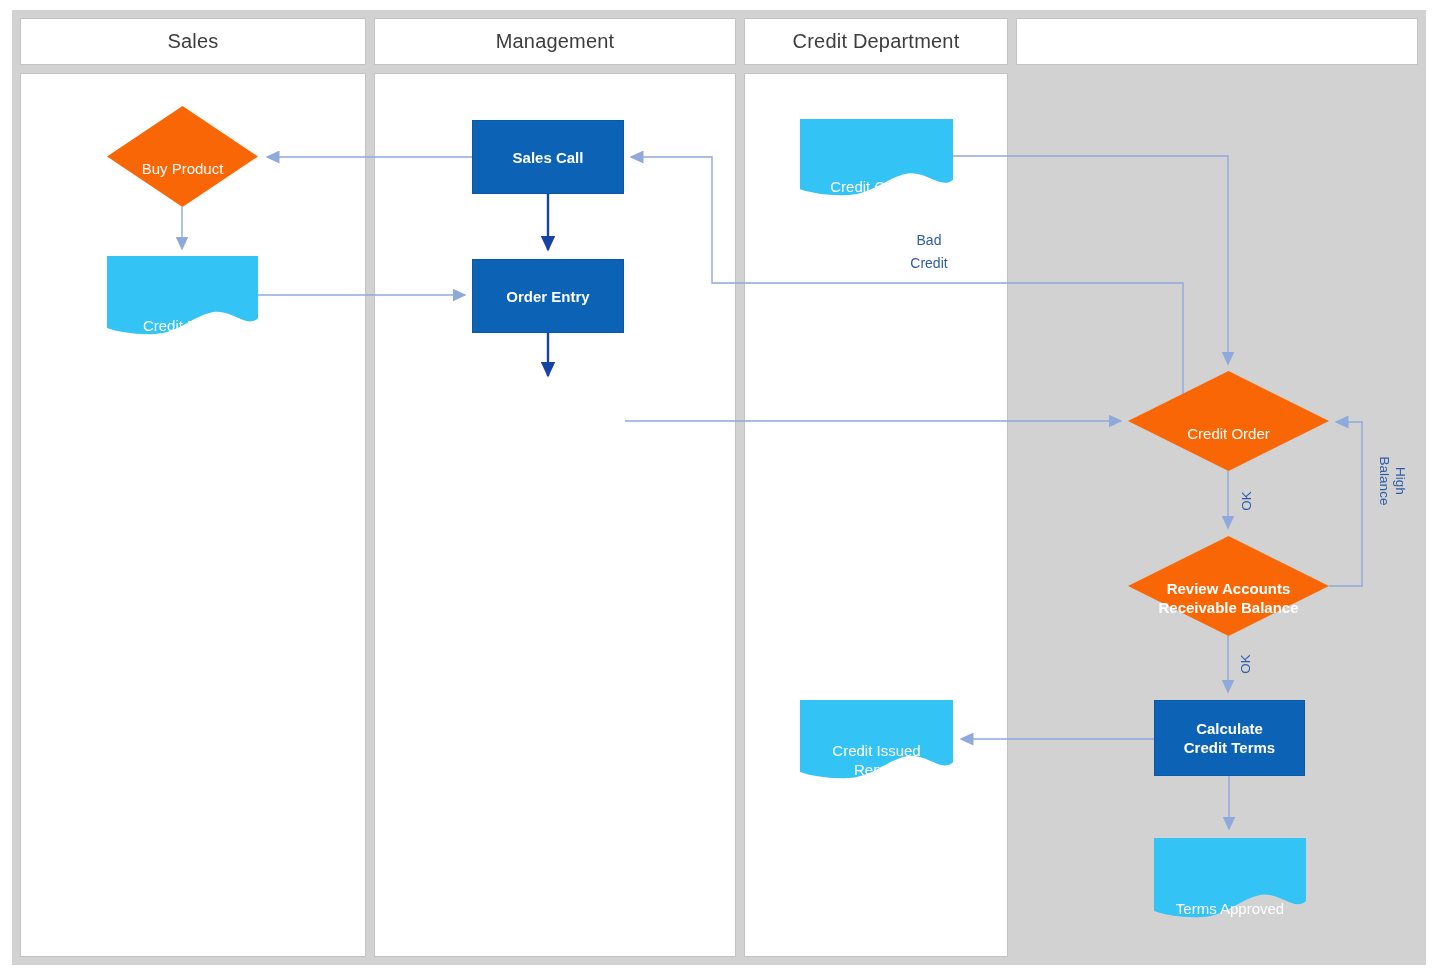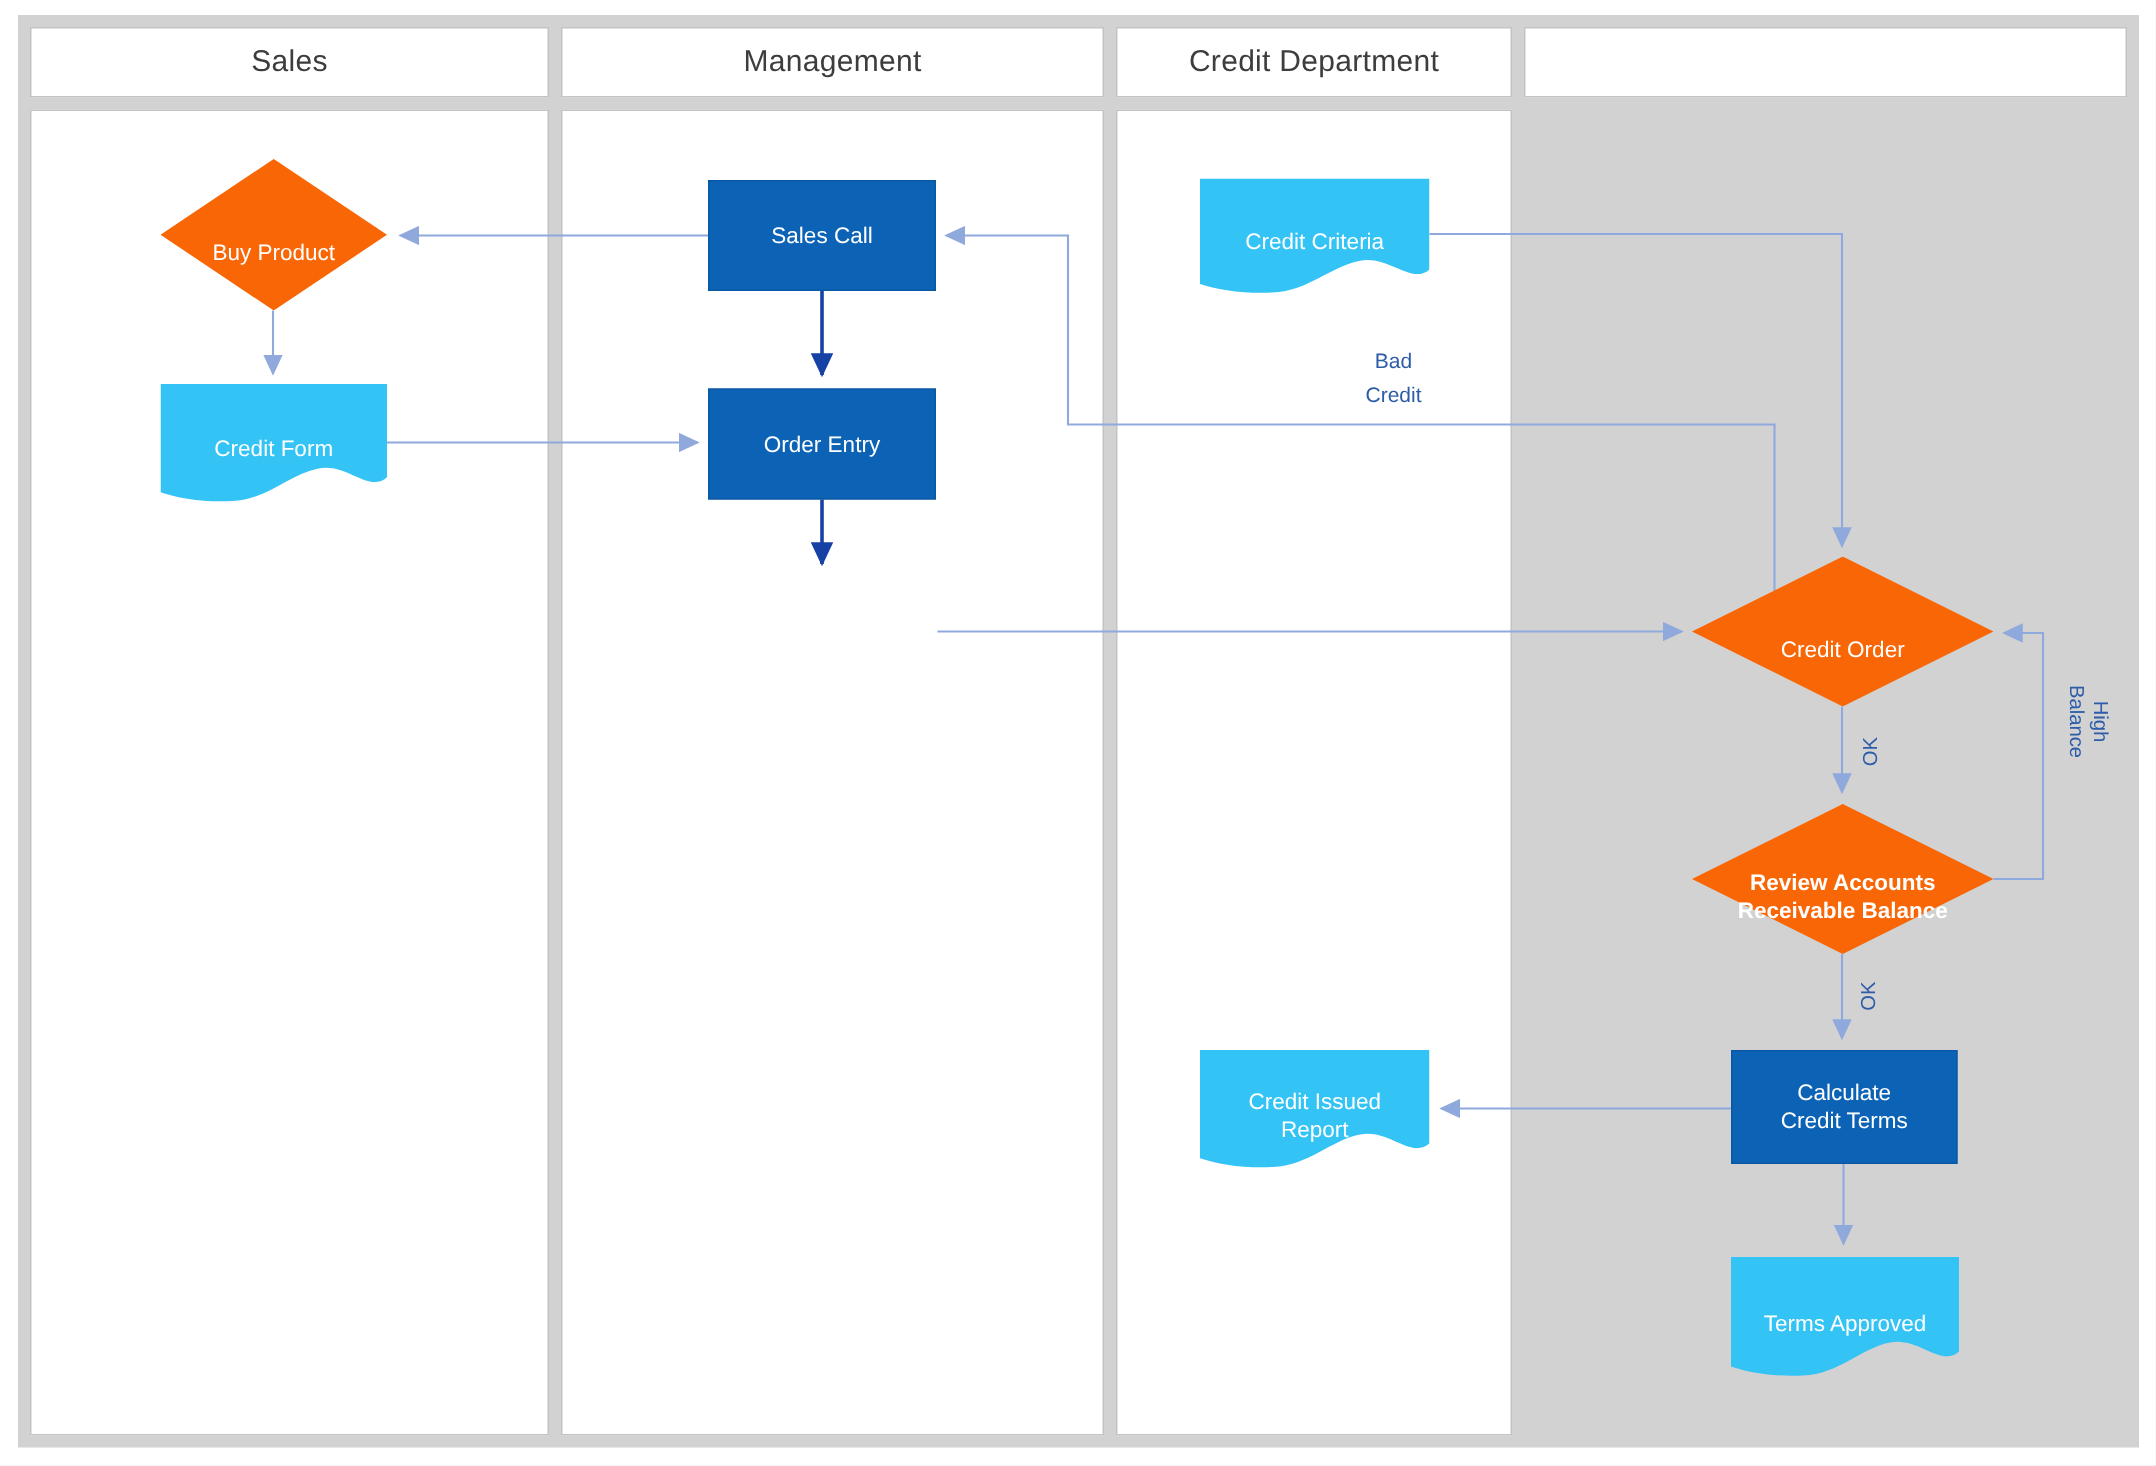--- a/index.html
+++ b/index.html
@@ -47,30 +47,30 @@
     display:flex; align-items:center; justify-content:center;
     text-align:center;
     color:#ffffff; font-size:15px; line-height:19px;
   }
   .node-label { position:relative; z-index:2; }
 
   .process {
     background:#0c63b6;
     border:1px solid #0a58a4;
   }
-  .process .node-label { padding:0 10px; }
+  .process .node-label { padding:0 10px;font-weight:bold; }
 
   .diamond .diamond-bg {
     position:absolute; inset:0;
     background:#f96605;
     clip-path:polygon(50% 0%, 100% 50%, 50% 100%, 0% 50%);
   }
   .diamond .node-label { width:172px;margin-top:24px; }
 
-  .doc { align-items:center; }
+  .doc { align-items:flex-end; }
   .doc svg.doc-shape {
     position:absolute; inset:0;
     width:100%; height:100%;
     display:block;
   }
   .doc .node-label { padding-top:8px; width:100%; }
 
   
   .edge-label {
     position:absolute;

